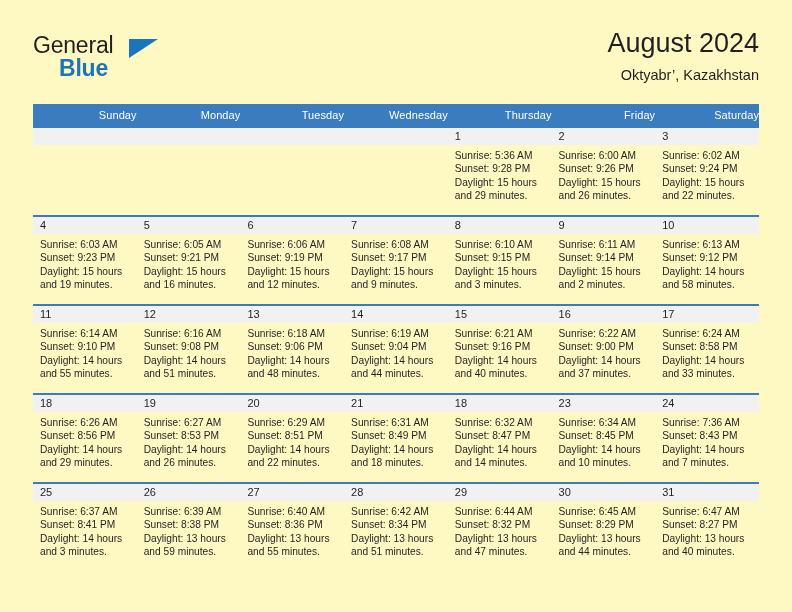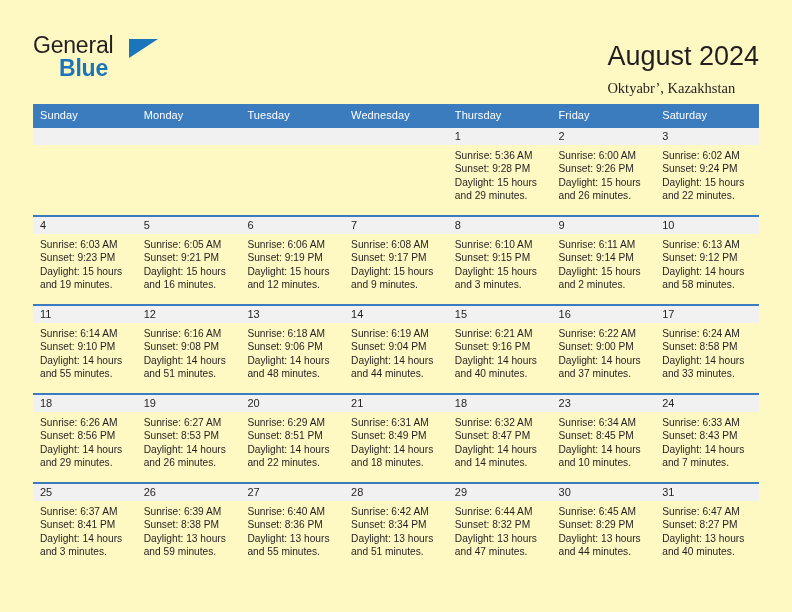--- a/index.html
+++ b/index.html
@@ -57,54 +57,53 @@
     left: 96px;
     top: 7px;
     width: 0;
     height: 0;
     border-left: 29px solid #1b75bb;
     border-bottom: 19px solid transparent;
   }
   .title-block {
     position: absolute;
     right: 0;
-    top: 13px;
-    text-align: left;
+    top: 0;
+    text-align: right;
   }
   .cal-title {
     font-size: 27px;
     color: #231f20;
     font-weight: normal;
     line-height: 34px;
     letter-spacing: 0px;
   }
   .cal-subtitle {
     font-size: 14.5px;
     color: #231f20;
     font-weight: normal;
     line-height: 22px;
     margin-top: 4px;
-    font-family: Liberation Serif, serif;
   }
 
   
   .calendar {
     position: absolute;
     left: 33px;
     top: 104px;
     width: 726px;
     border-collapse: collapse;
     table-layout: fixed;
   }
   .calendar th {
     background: #3a7cbe;
     color: #ffffff;
     font-size: 11px;
     font-weight: normal;
-    text-align: left;
+    text-align: right;
     padding: 5px 0 5px 7px;
     height: 21px;
     letter-spacing: 0.1px;
   }
   .calendar td {
     vertical-align: top;
     border-top: 2px solid #3a7cbe;
     padding: 0;
     height: 89px;
     width: 103.7px;
@@ -411,21 +410,21 @@
             <div class="cell-body">
               <div>Sunrise: 6:34 AM</div>
               <div>Sunset: 8:45 PM</div>
               <div>Daylight: 14 hours</div>
               <div>and 10 minutes.</div>
             </div>
           </td>
           <td>
             <div class="daynum-band">24</div>
             <div class="cell-body">
-              <div>Sunrise: 6:33 AM</div>
+              <div>Sunrise: 7:36 AM</div>
               <div>Sunset: 8:43 PM</div>
               <div>Daylight: 14 hours</div>
               <div>and 7 minutes.</div>
             </div>
           </td>
         </tr>
         <tr class="week-row">
           <td>
             <div class="daynum-band">25</div>
             <div class="cell-body">

